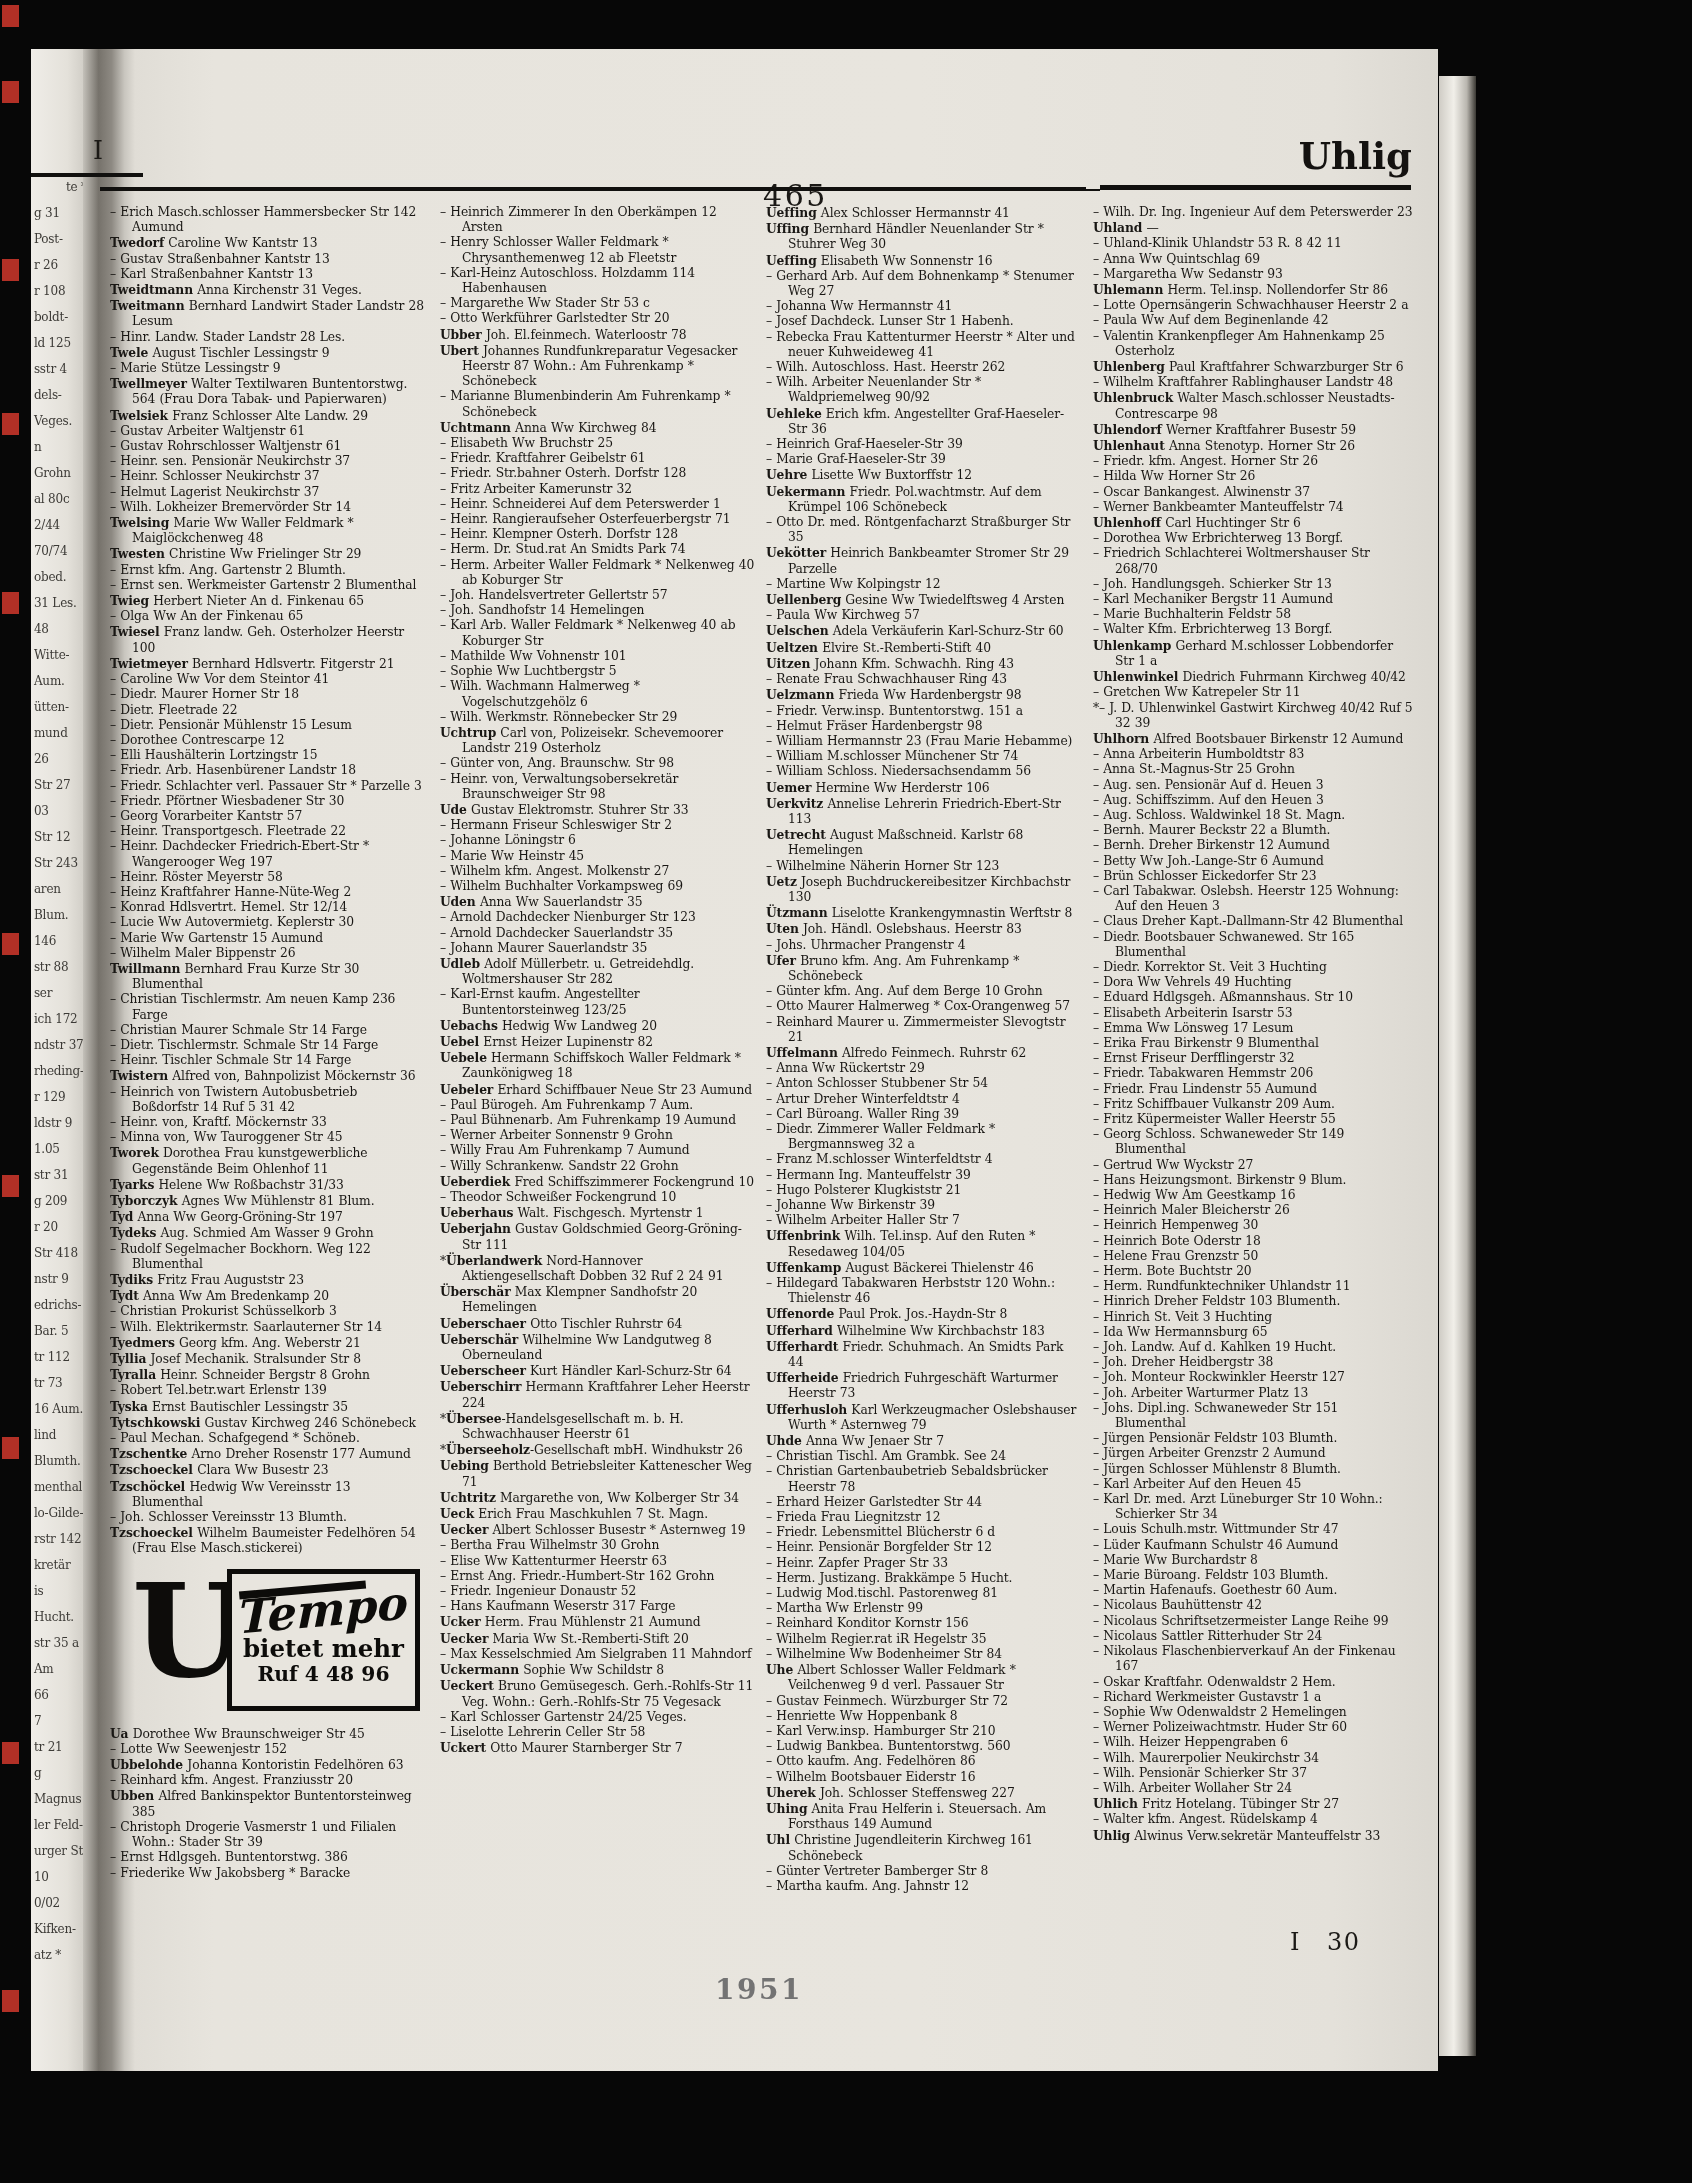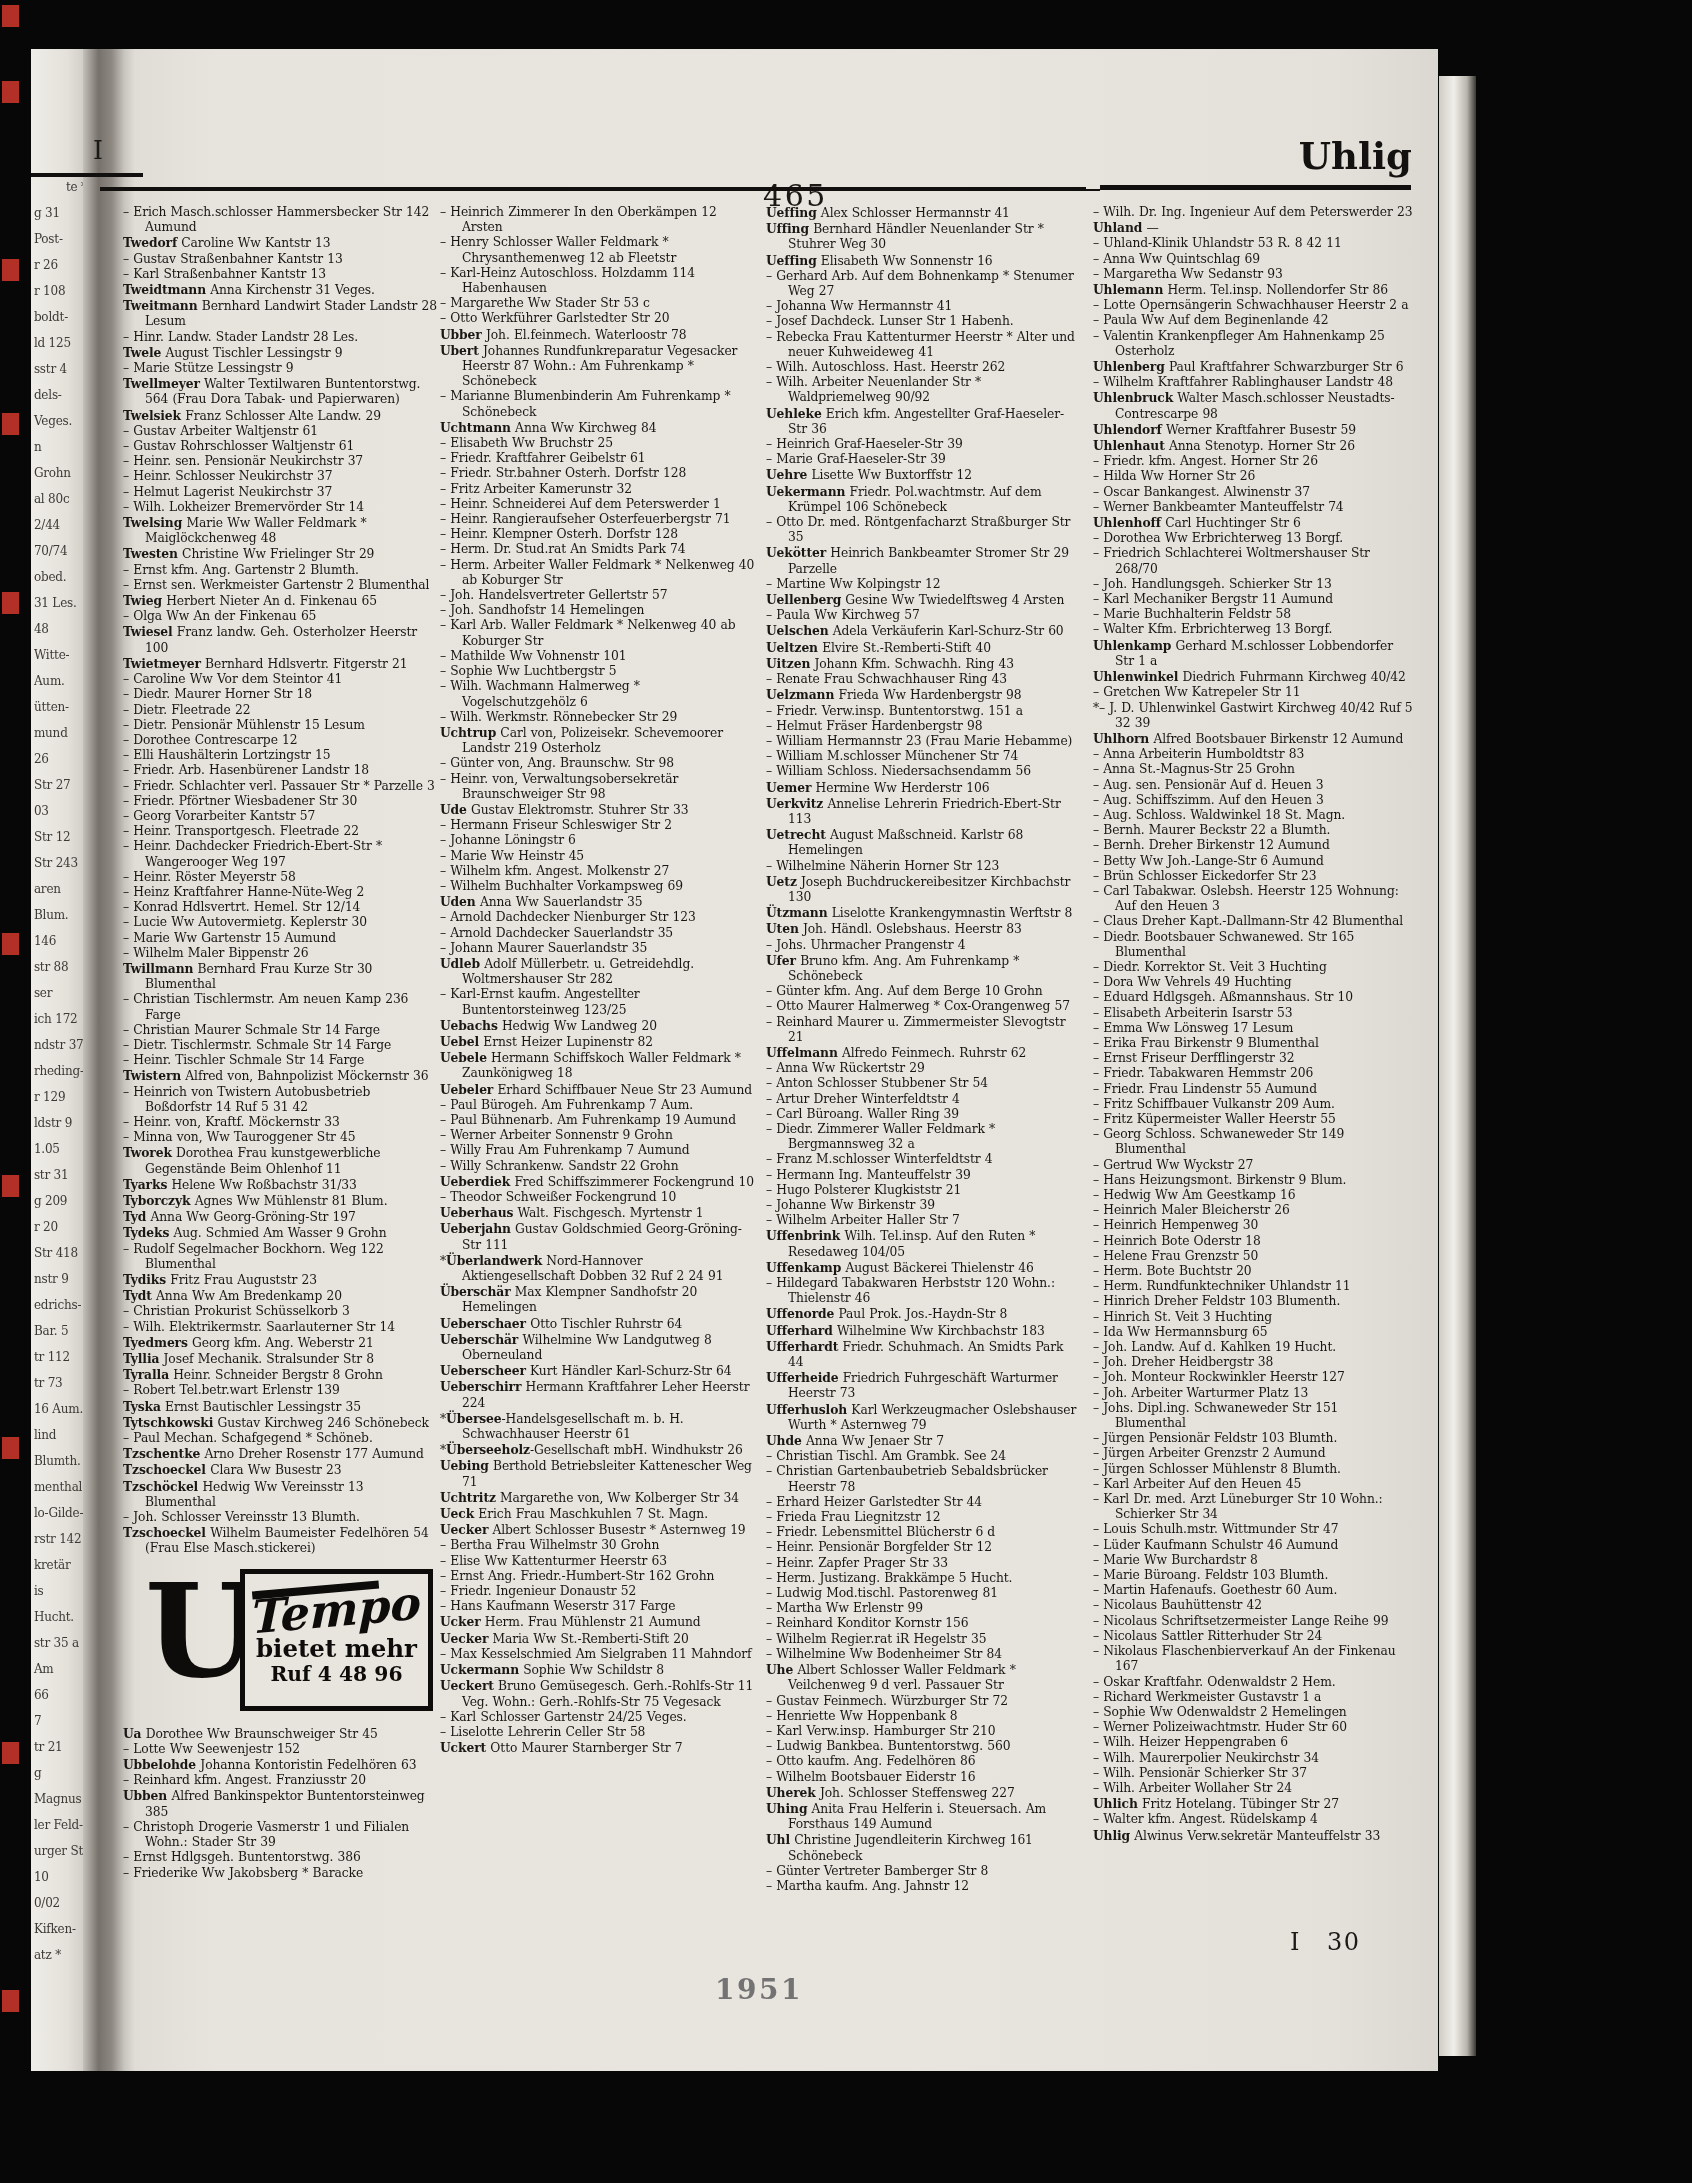--- a/index.html
+++ b/index.html
@@ -50,21 +50,21 @@
   #guide-word{position:absolute;left:1168px;top:134px;width:244px;text-align:right;font-size:37px;font-weight:bold;color:#141210;}
   .hrule{position:absolute;background:#11100e;}
   #hrule-1{left:100px;top:187px;width:986px;height:4.2px;}
   #hrule-2{left:1086px;top:189px;width:14.4px;height:1.7px;}
   #hrule-3{left:1100px;top:185px;width:311px;height:5.1px;}
 
   
   .col{
     position:absolute;top:205px;height:1802px;overflow:hidden;color:#191714;
   }
-  #col1{left:123px;width:315px;}
+  #col1{left:110px;width:315px;}
   #col2{left:440px;width:315px;}
   #col3{left:766px;width:315px;}
   #col4{left:1093px;width:320px;}
   .entry{
     margin:0;font-size:12.3px;line-height:15.2px;
     padding-left:22px;text-indent:-22px;
     letter-spacing:-0.1px;word-spacing:0.4px;
   }
   .entry b{font-weight:bold;}
 

